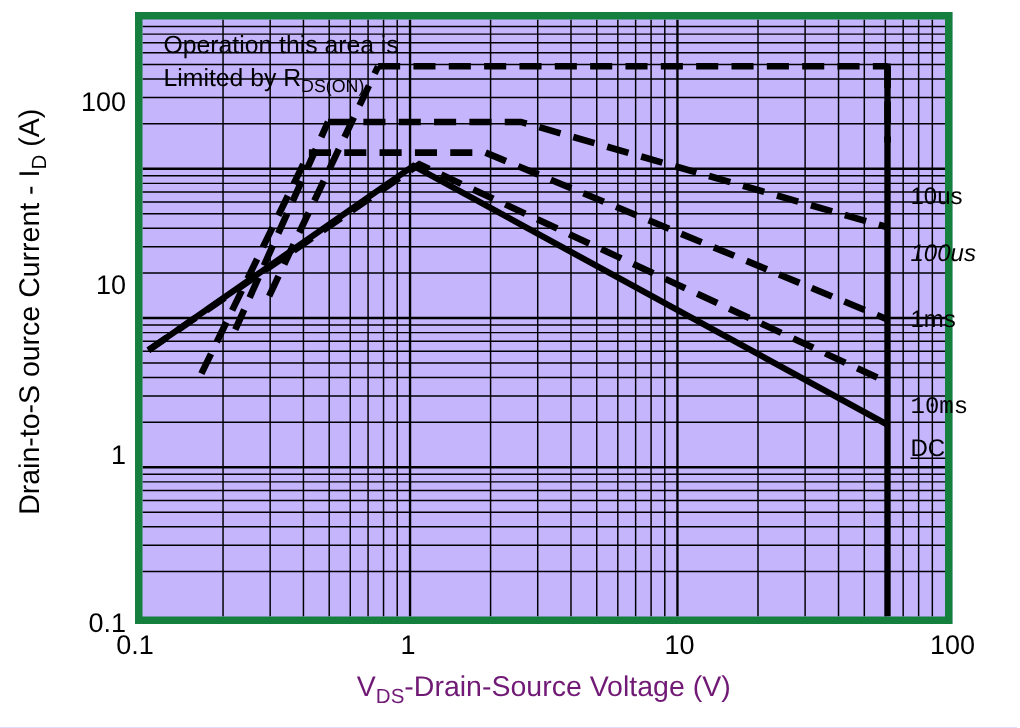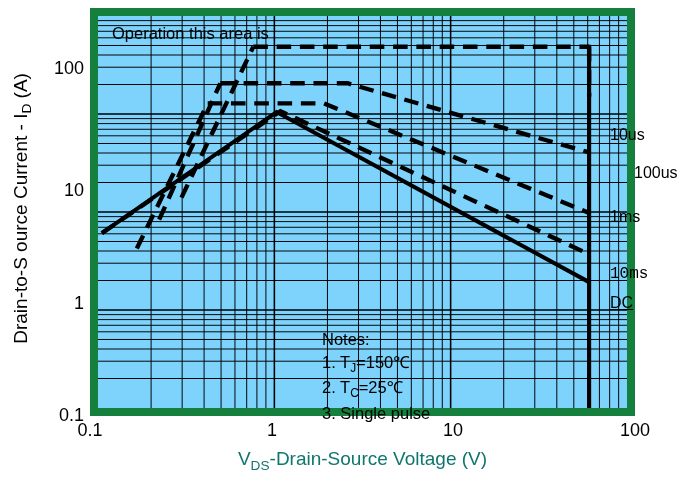--- a/index.html
+++ b/index.html
@@ -4,23 +4,23 @@
 <style>
   html,body{margin:0;padding:0;}
   body{width:680px;height:485px;background:#ffffff;font-family:"Liberation Sans",sans-serif;overflow:hidden;}
   #root{position:relative;width:680px;height:485px;}
 
   
   .plot-area{
     position:absolute;
     left:90px; top:8px;
     width:545px; height:408px;
-    border:8px solid #15803d;
+    border:5px solid #15803d;
     box-sizing:border-box;
-    background:#7dd3fc;
+    background:#c4b5fd;
   }
   .svg-layer{position:absolute;left:0;top:0;width:100%;height:100%;}
 
   
   .y-axis-title{
     position:absolute;
     left:-188px; top:196px;
     width:420px;
     transform:rotate(-90deg);
     transform-origin:center center;
@@ -28,21 +28,21 @@
     font-size:19px;
     color:#000;
     white-space:nowrap;
   }
   .x-axis-title{
     position:absolute;
     left:90px; top:448px;
     width:545px;
     text-align:center;
     font-size:19px;
-    color:#0f766e;
+    color:#701a75;
   }
   .sub{font-size:0.72em;vertical-align:sub;}
 
   
   .xtick{
     position:absolute;
     font-size:18px;
     color:#000;
     text-align:center;
     width:60px;
@@ -200,32 +200,25 @@
         <path d="M 4 226 L 184 100 L 506 277" fill="none" stroke="#000" stroke-width="4.2"></path>
       </g>
 
       <g>
         <line x1="506" y1="30" x2="506" y2="408" stroke="#000" stroke-width="4.2"></line>
       </g>
     </svg>
 
     <div class="limit-note" style="left:14px; top:6px;">
       <div>Operation this area is</div>
+      <div>
+        <span>Limited  by R</span><span class="sub">DS(ON)</span>
+      </div>
     </div>
 
-    <div class="notes-block" style="left:224px; top:312px;">
-      <div>Notes:</div>
-      <div>
-        <span>1. T</span><span class="sub">J</span><span>=150</span><span>℃</span>
-      </div>
-      <div>
-        <span>2. T</span><span class="sub">C</span><span>=25</span><span>℃</span>
-      </div>
-      <div>3. Single pulse</div>
-    </div>
 
     <div class="curve-label" style="left:512px; top:110px;">10us</div>
-    <div class="curve-label" style="left:536px; top:148px;">100us</div>
+    <div class="curve-label" style="left:512px; top:148px;font-style:italic;">100us</div>
     <div class="curve-label" style="left:512px; top:192px;">1ms</div>
     <div class="curve-label" style="left:512px; top:249px;font-family:Liberation Mono, monospace;">10ms</div>
     <div class="curve-label" style="left:512px; top:278px;text-decoration:underline;">DC</div>
   </div>
 </div>
 
 </body></html>

